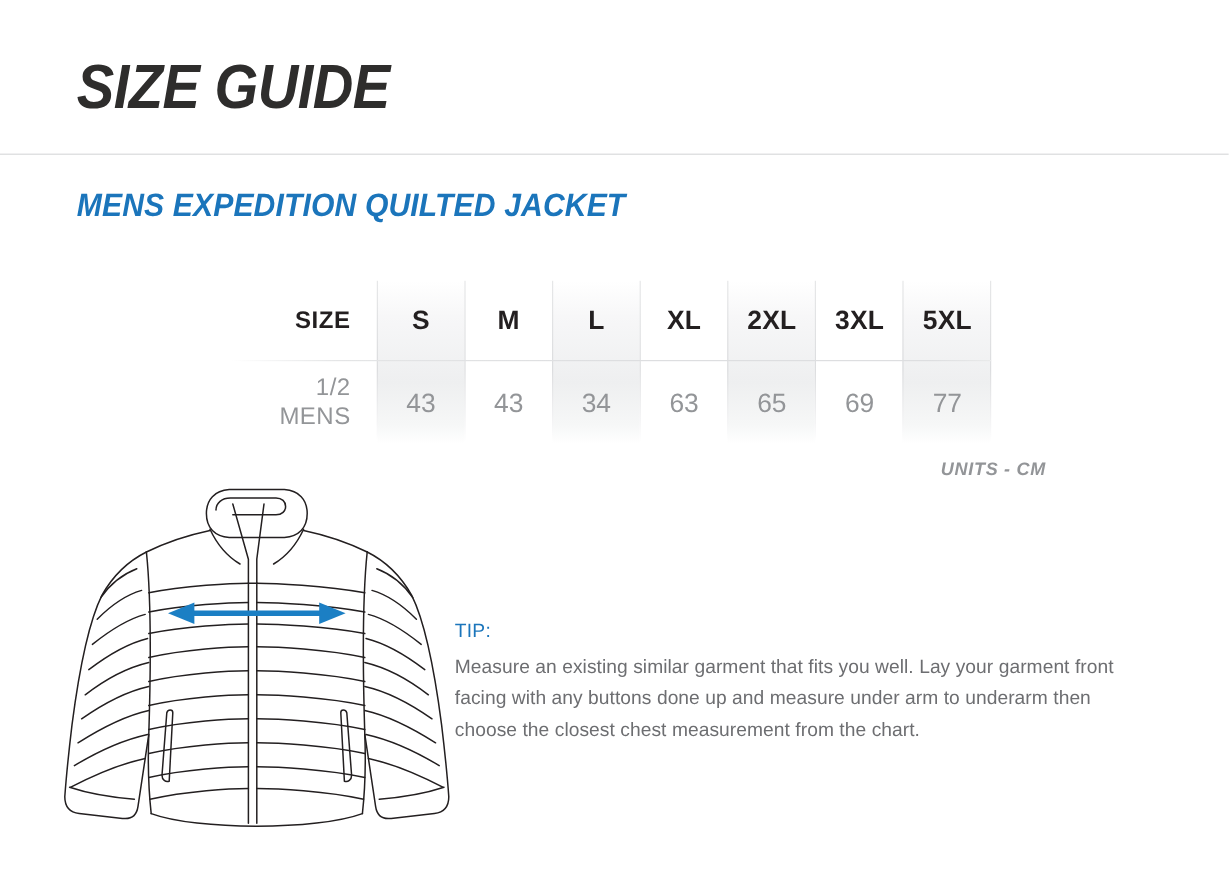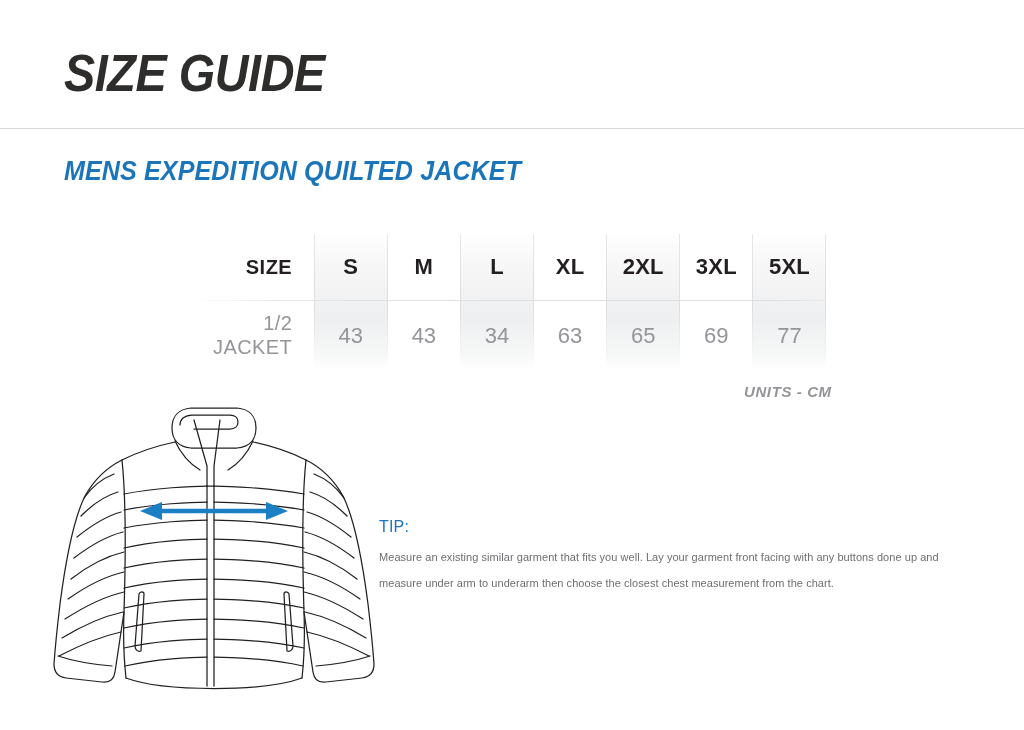--- a/index.html
+++ b/index.html
@@ -143,21 +143,21 @@
     position: absolute;
     left: 18px;
     top: 66px;
     width: 634px;
     height: 1px;
     background: linear-gradient(to right, #ffffff 0%, #e4e5e6 14%, #dddee0 50%, #dddee0 92%, #e9eaea 100%);
   }
 
   .units-label {
     position: absolute;
-    left: 744px;
+    left: 784px;
     top: 383px;
     font-size: 15px;
     font-weight: bold;
     font-style: italic;
     color: #939598;
     letter-spacing: 0.6px;
     white-space: nowrap;
   }
 
   
@@ -177,21 +177,21 @@
     width: 585px;
   }
   .tip-heading {
     font-size: 16px;
     font-weight: normal;
     color: #1b75bb;
     letter-spacing: 0.2px;
     margin-bottom: 8px;
   }
   .tip-body {
-    font-size: 11px;
+    font-size: 16px;
     color: #6d6e71;
     line-height: 26px;
     letter-spacing: 0.05px;
   }
 </style>
 </head>
 <body>
 
 <div id="page">
 
@@ -229,21 +229,21 @@
         <th class="col-size">M</th>
         <th class="col-size">L</th>
         <th class="col-size">XL</th>
         <th class="col-size">2XL</th>
         <th class="col-size">3XL</th>
         <th class="col-size">5XL</th>
       </tr>
       <tr class="data-row">
         <td class="label-cell col-label">
           <span>1/2</span><br>
-          <span>JACKET</span>
+          <span>MENS</span>
         </td>
         <td class="col-size">43</td>
         <td class="col-size">43</td>
         <td class="col-size">34</td>
         <td class="col-size">63</td>
         <td class="col-size">65</td>
         <td class="col-size">69</td>
         <td class="col-size">77</td>
       </tr>
     </tbody>

